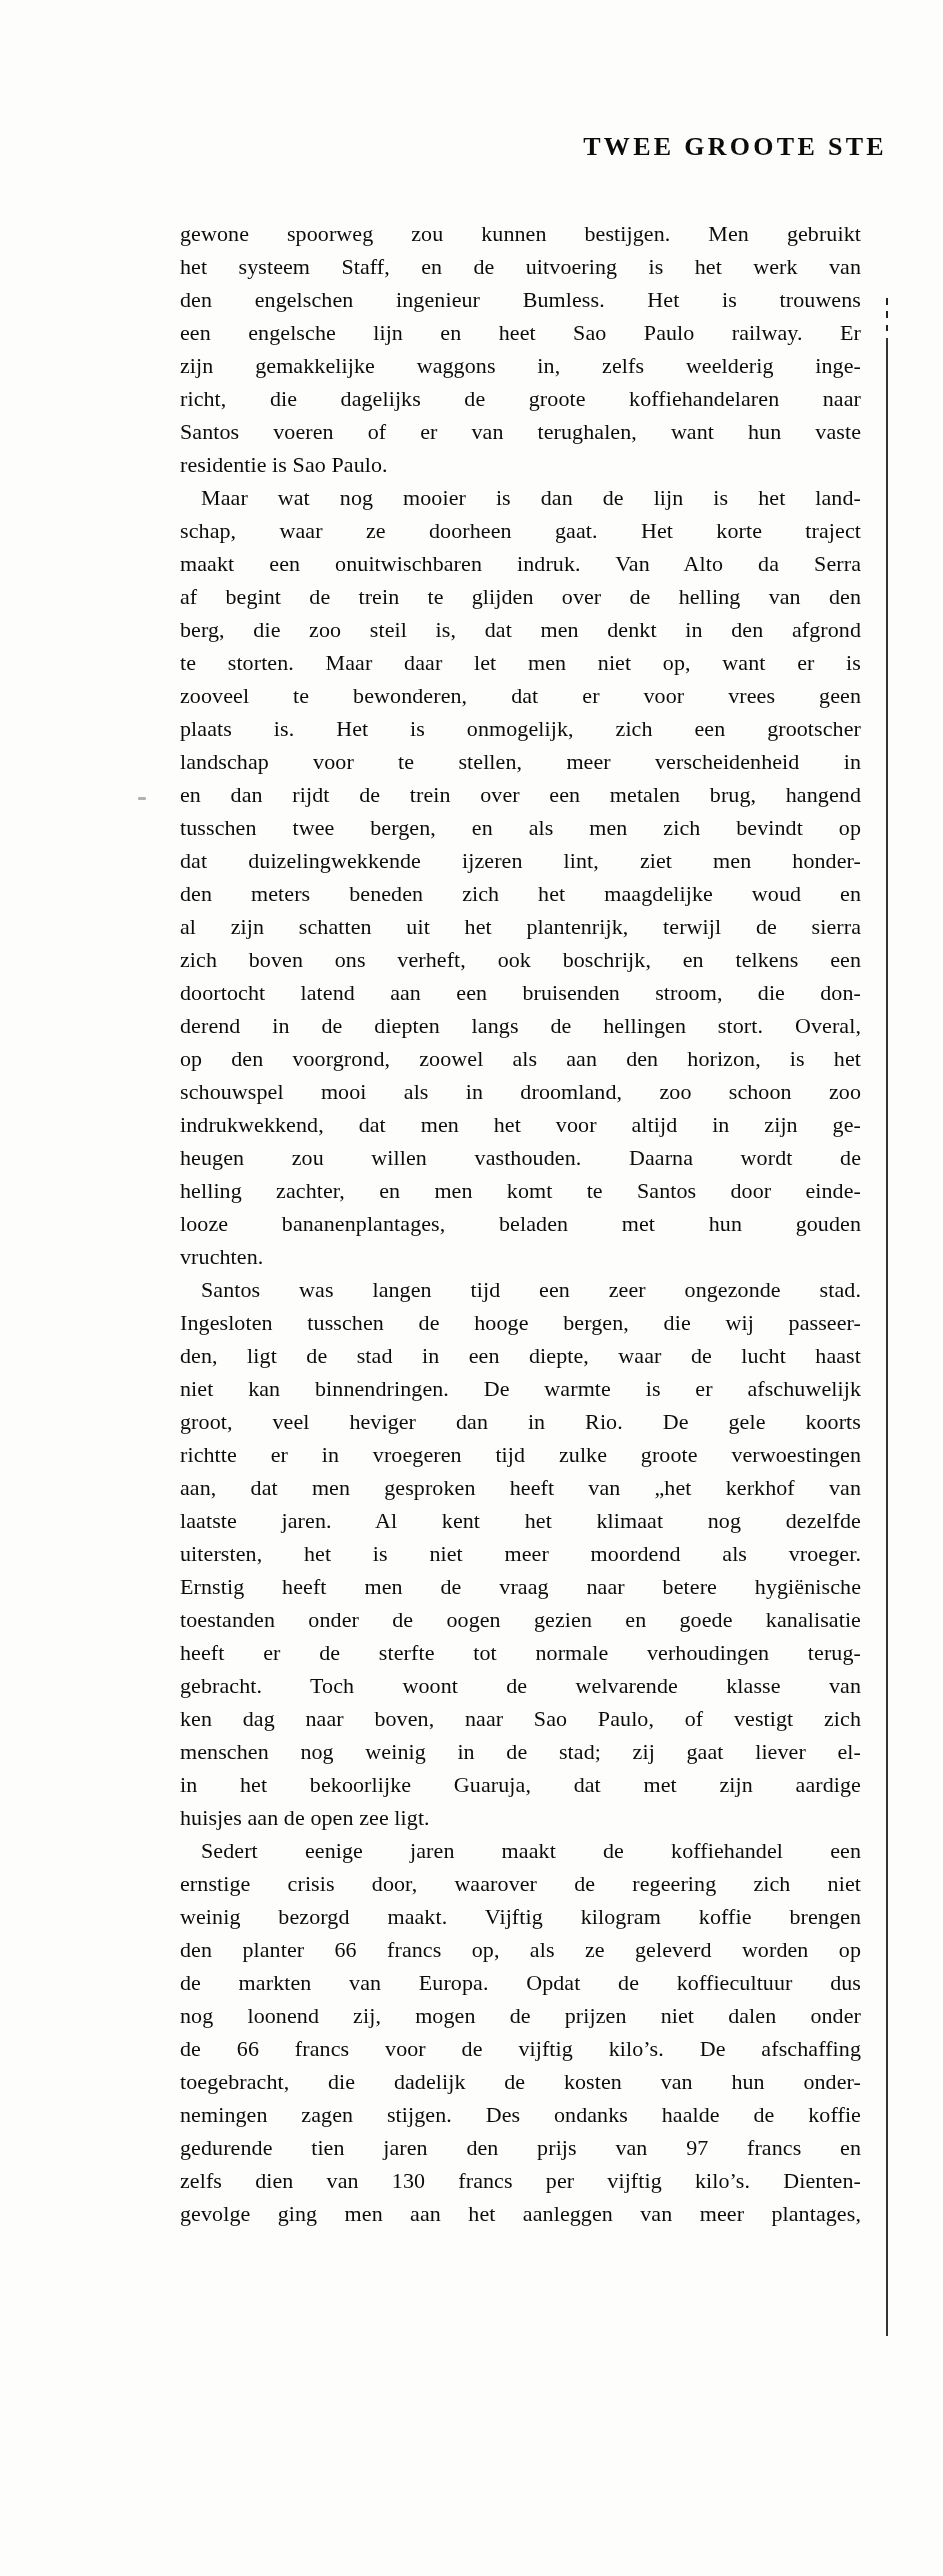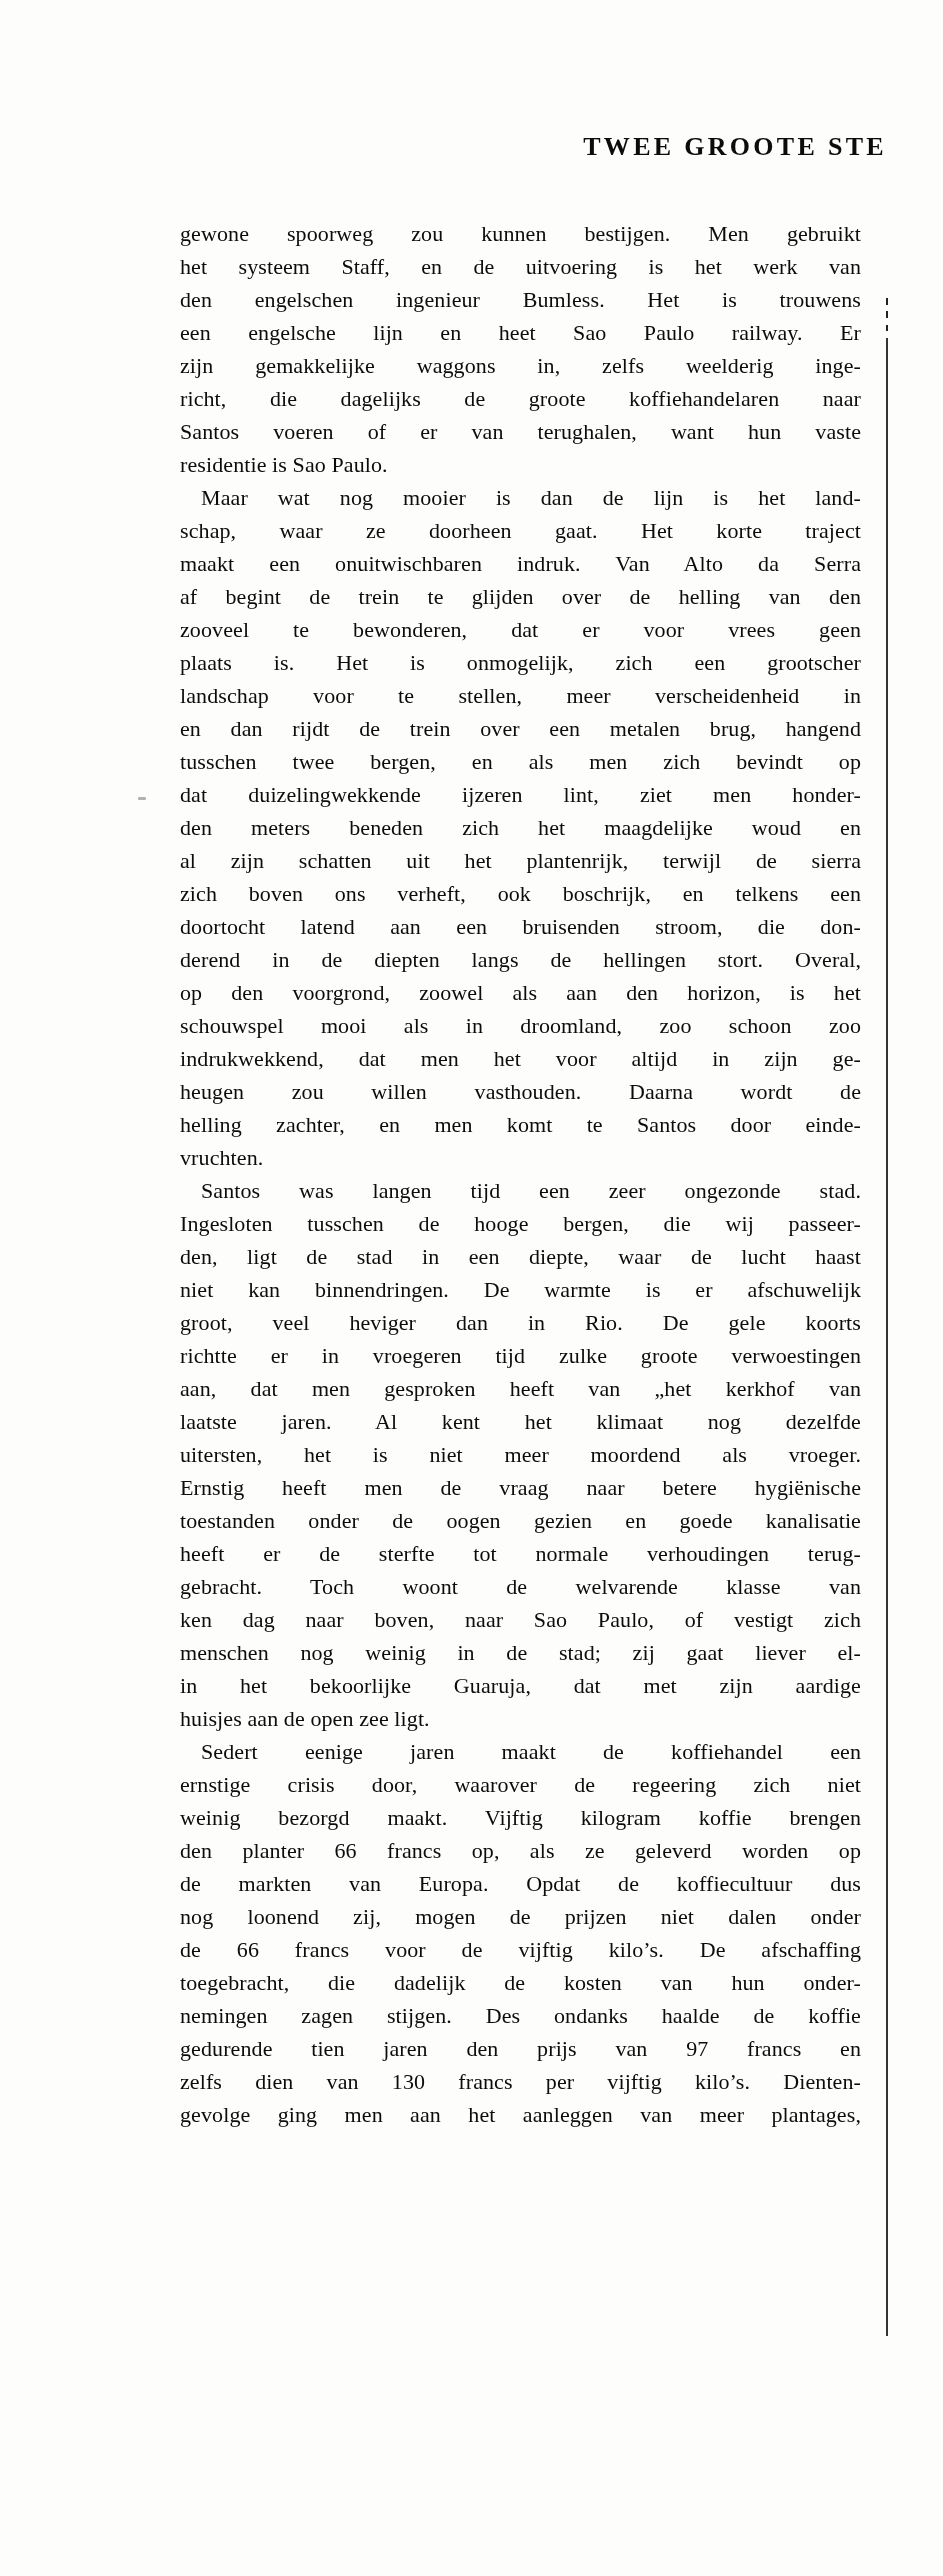--- a/index.html
+++ b/index.html
@@ -100,36 +100,39 @@
         <div class="line">zijn gemakkelijke waggons in, zelfs weelderig inge-</div>
         <div class="line">richt, die dagelijks de groote koffiehandelaren naar</div>
         <div class="line">Santos voeren of er van terughalen, want hun vaste</div>
         <div class="line last">residentie is Sao Paulo.</div>
       </div>
       <div class="para indent">
         <div class="line">Maar wat nog mooier is dan de lijn is het land-</div>
         <div class="line">schap, waar ze doorheen gaat. Het korte traject</div>
         <div class="line">maakt een onuitwischbaren indruk. Van Alto da Serra</div>
         <div class="line">af begint de trein te glijden over de helling van den</div>
+        <div class="line">berg, die zoo steil is, dat men denkt in den afgrond</div>
+        <div class="line">te storten. Maar daar let men niet op, want er is</div>
         <div class="line">zooveel te bewonderen, dat er voor vrees geen</div>
         <div class="line">plaats is. Het is onmogelijk, zich een grootscher</div>
         <div class="line">landschap voor te stellen, meer verscheidenheid in</div>
         <div class="line">en dan rijdt de trein over een metalen brug, hangend</div>
         <div class="line">tusschen twee bergen, en als men zich bevindt op</div>
         <div class="line">dat duizelingwekkende ijzeren lint, ziet men honder-</div>
         <div class="line">den meters beneden zich het maagdelijke woud en</div>
         <div class="line">al zijn schatten uit het plantenrijk, terwijl de sierra</div>
         <div class="line">zich boven ons verheft, ook boschrijk, en telkens een</div>
         <div class="line">doortocht latend aan een bruisenden stroom, die don-</div>
         <div class="line">derend in de diepten langs de hellingen stort. Overal,</div>
         <div class="line">op den voorgrond, zoowel als aan den horizon, is het</div>
         <div class="line">schouwspel mooi als in droomland, zoo schoon zoo</div>
         <div class="line">indrukwekkend, dat men het voor altijd in zijn ge-</div>
         <div class="line">heugen zou willen vasthouden. Daarna wordt de</div>
         <div class="line">helling zachter, en men komt te Santos door einde-</div>
+        <div class="line">looze bananenplantages, beladen met hun gouden</div>
         <div class="line last">vruchten.</div>
       </div>
       <div class="para indent">
         <div class="line">Santos was langen tijd een zeer ongezonde stad.</div>
         <div class="line">Ingesloten tusschen de hooge bergen, die wij passeer-</div>
         <div class="line">den, ligt de stad in een diepte, waar de lucht haast</div>
         <div class="line">niet kan binnendringen. De warmte is er afschuwelijk</div>
         <div class="line">groot, veel heviger dan in Rio. De gele koorts</div>
         <div class="line">richtte er in vroegeren tijd zulke groote verwoestingen</div>
         <div class="line">aan, dat men gesproken heeft van „het kerkhof van</div>

